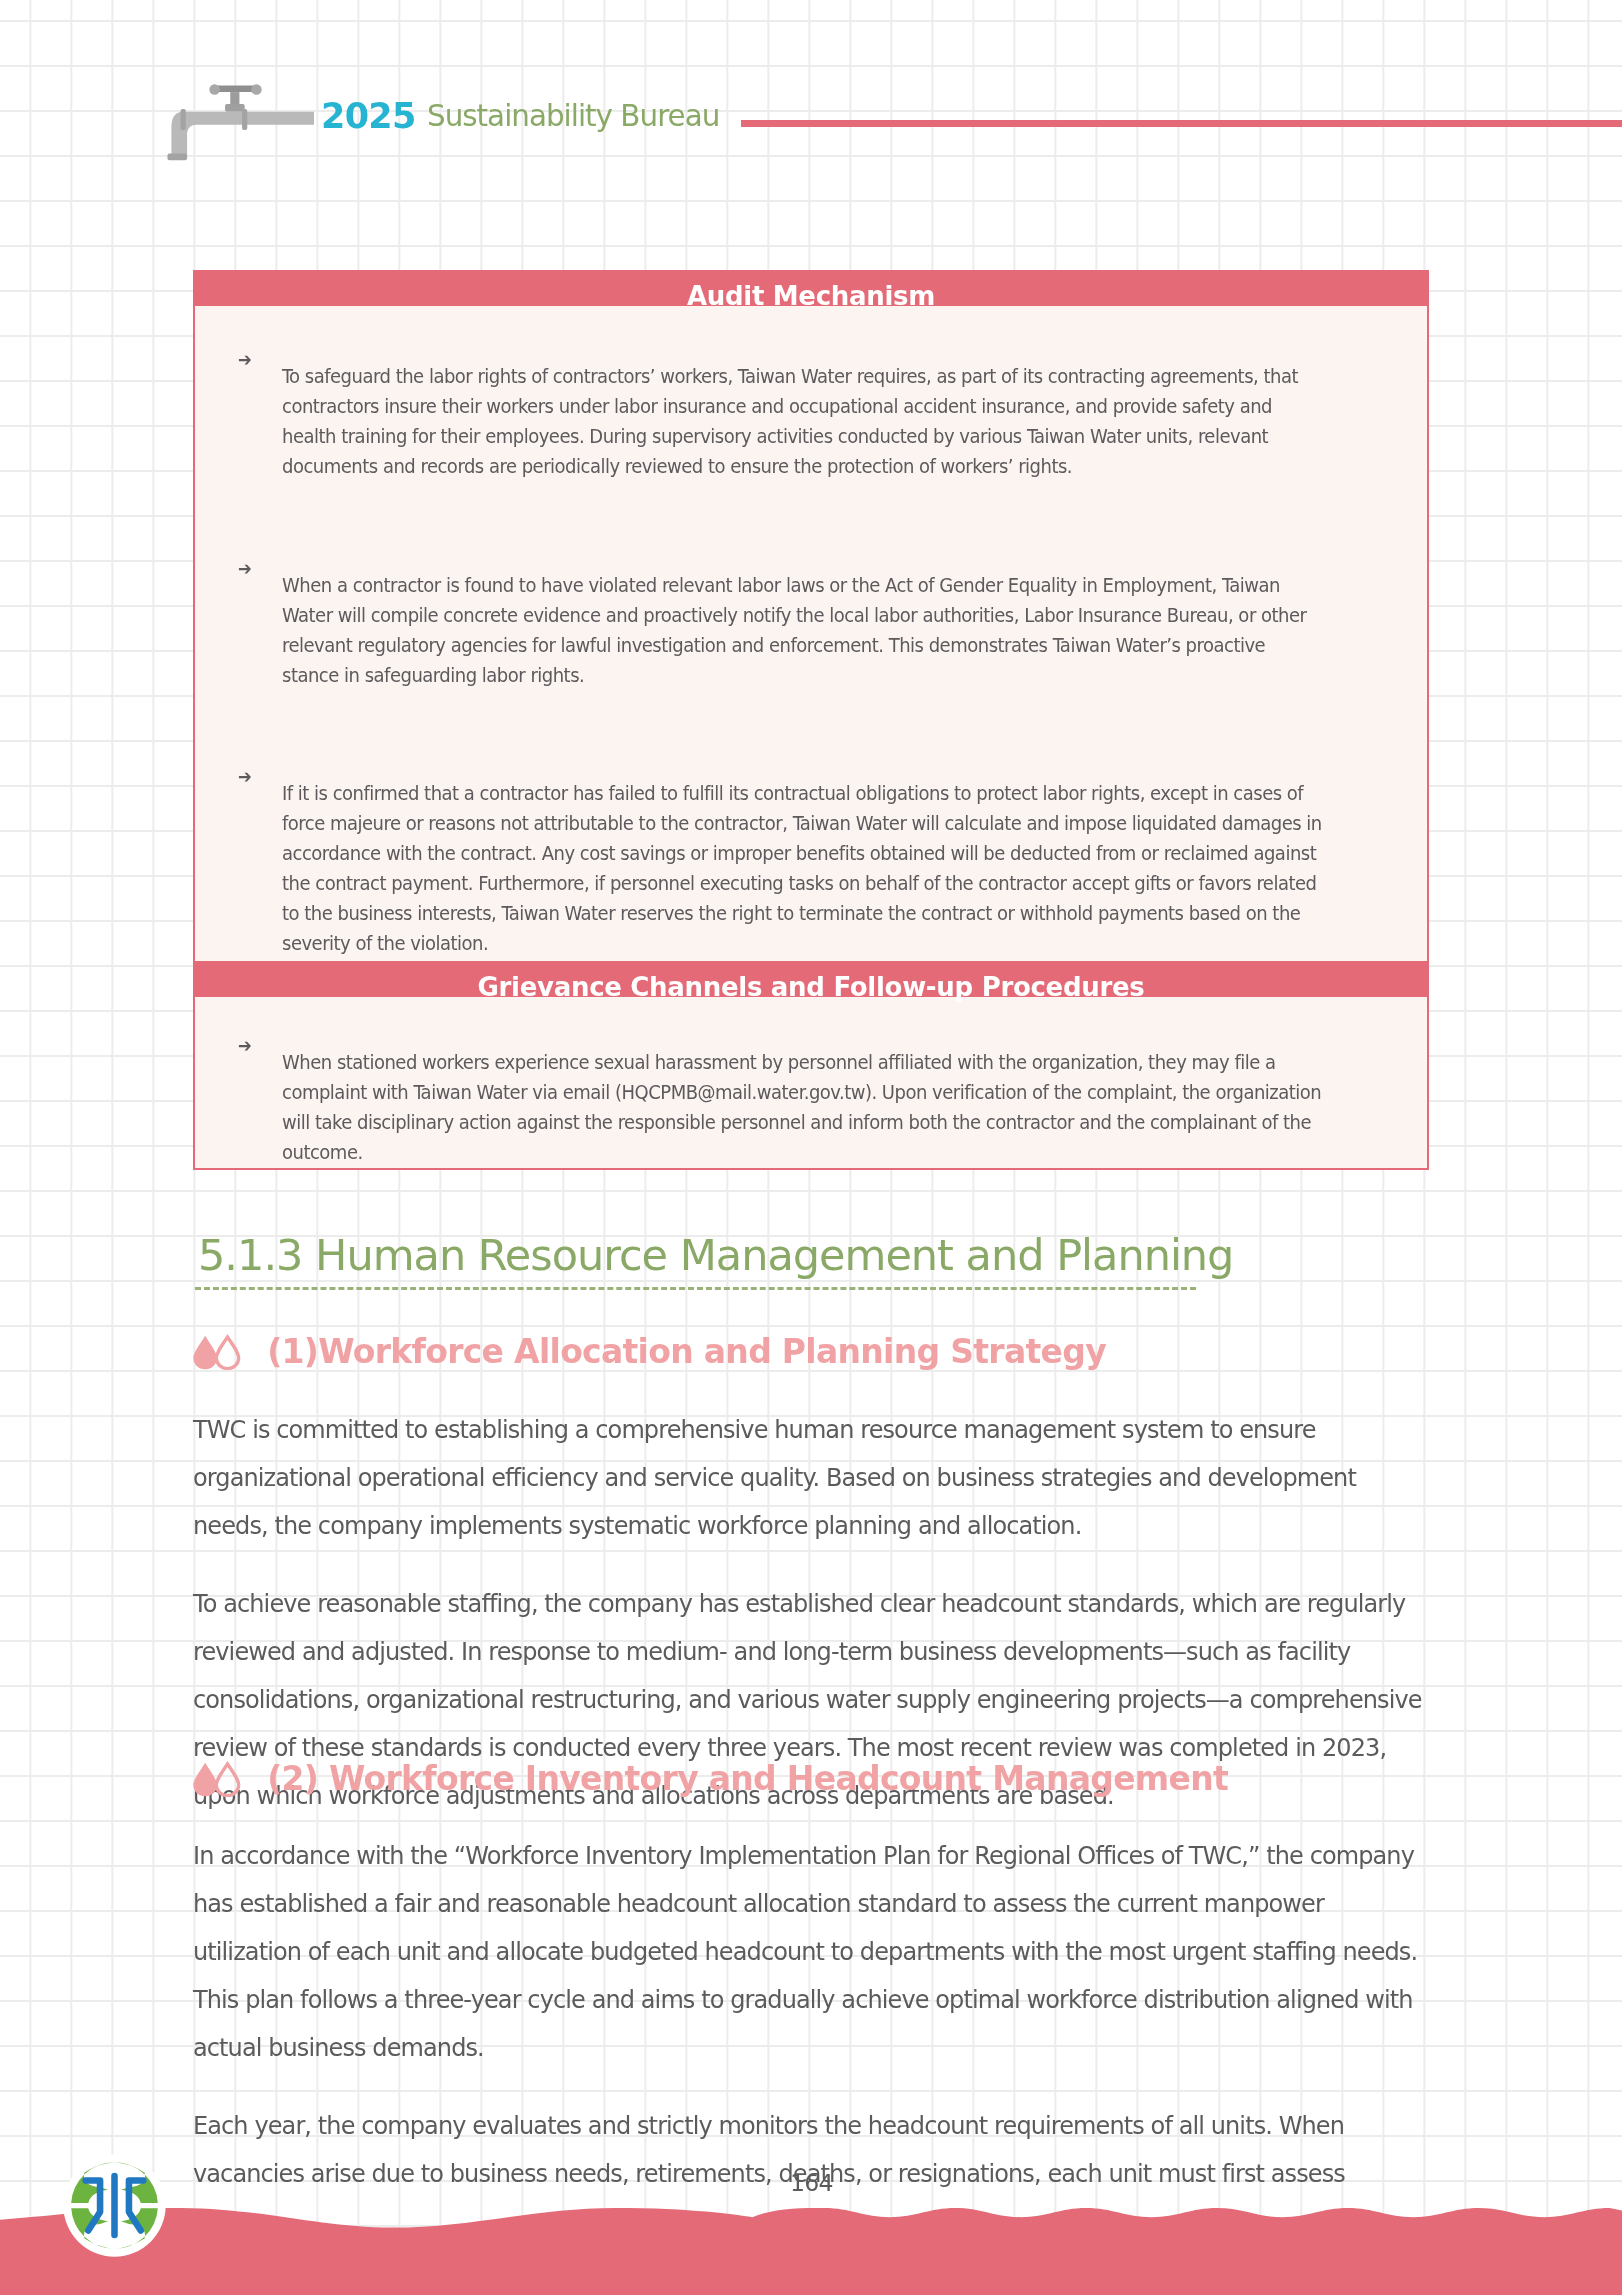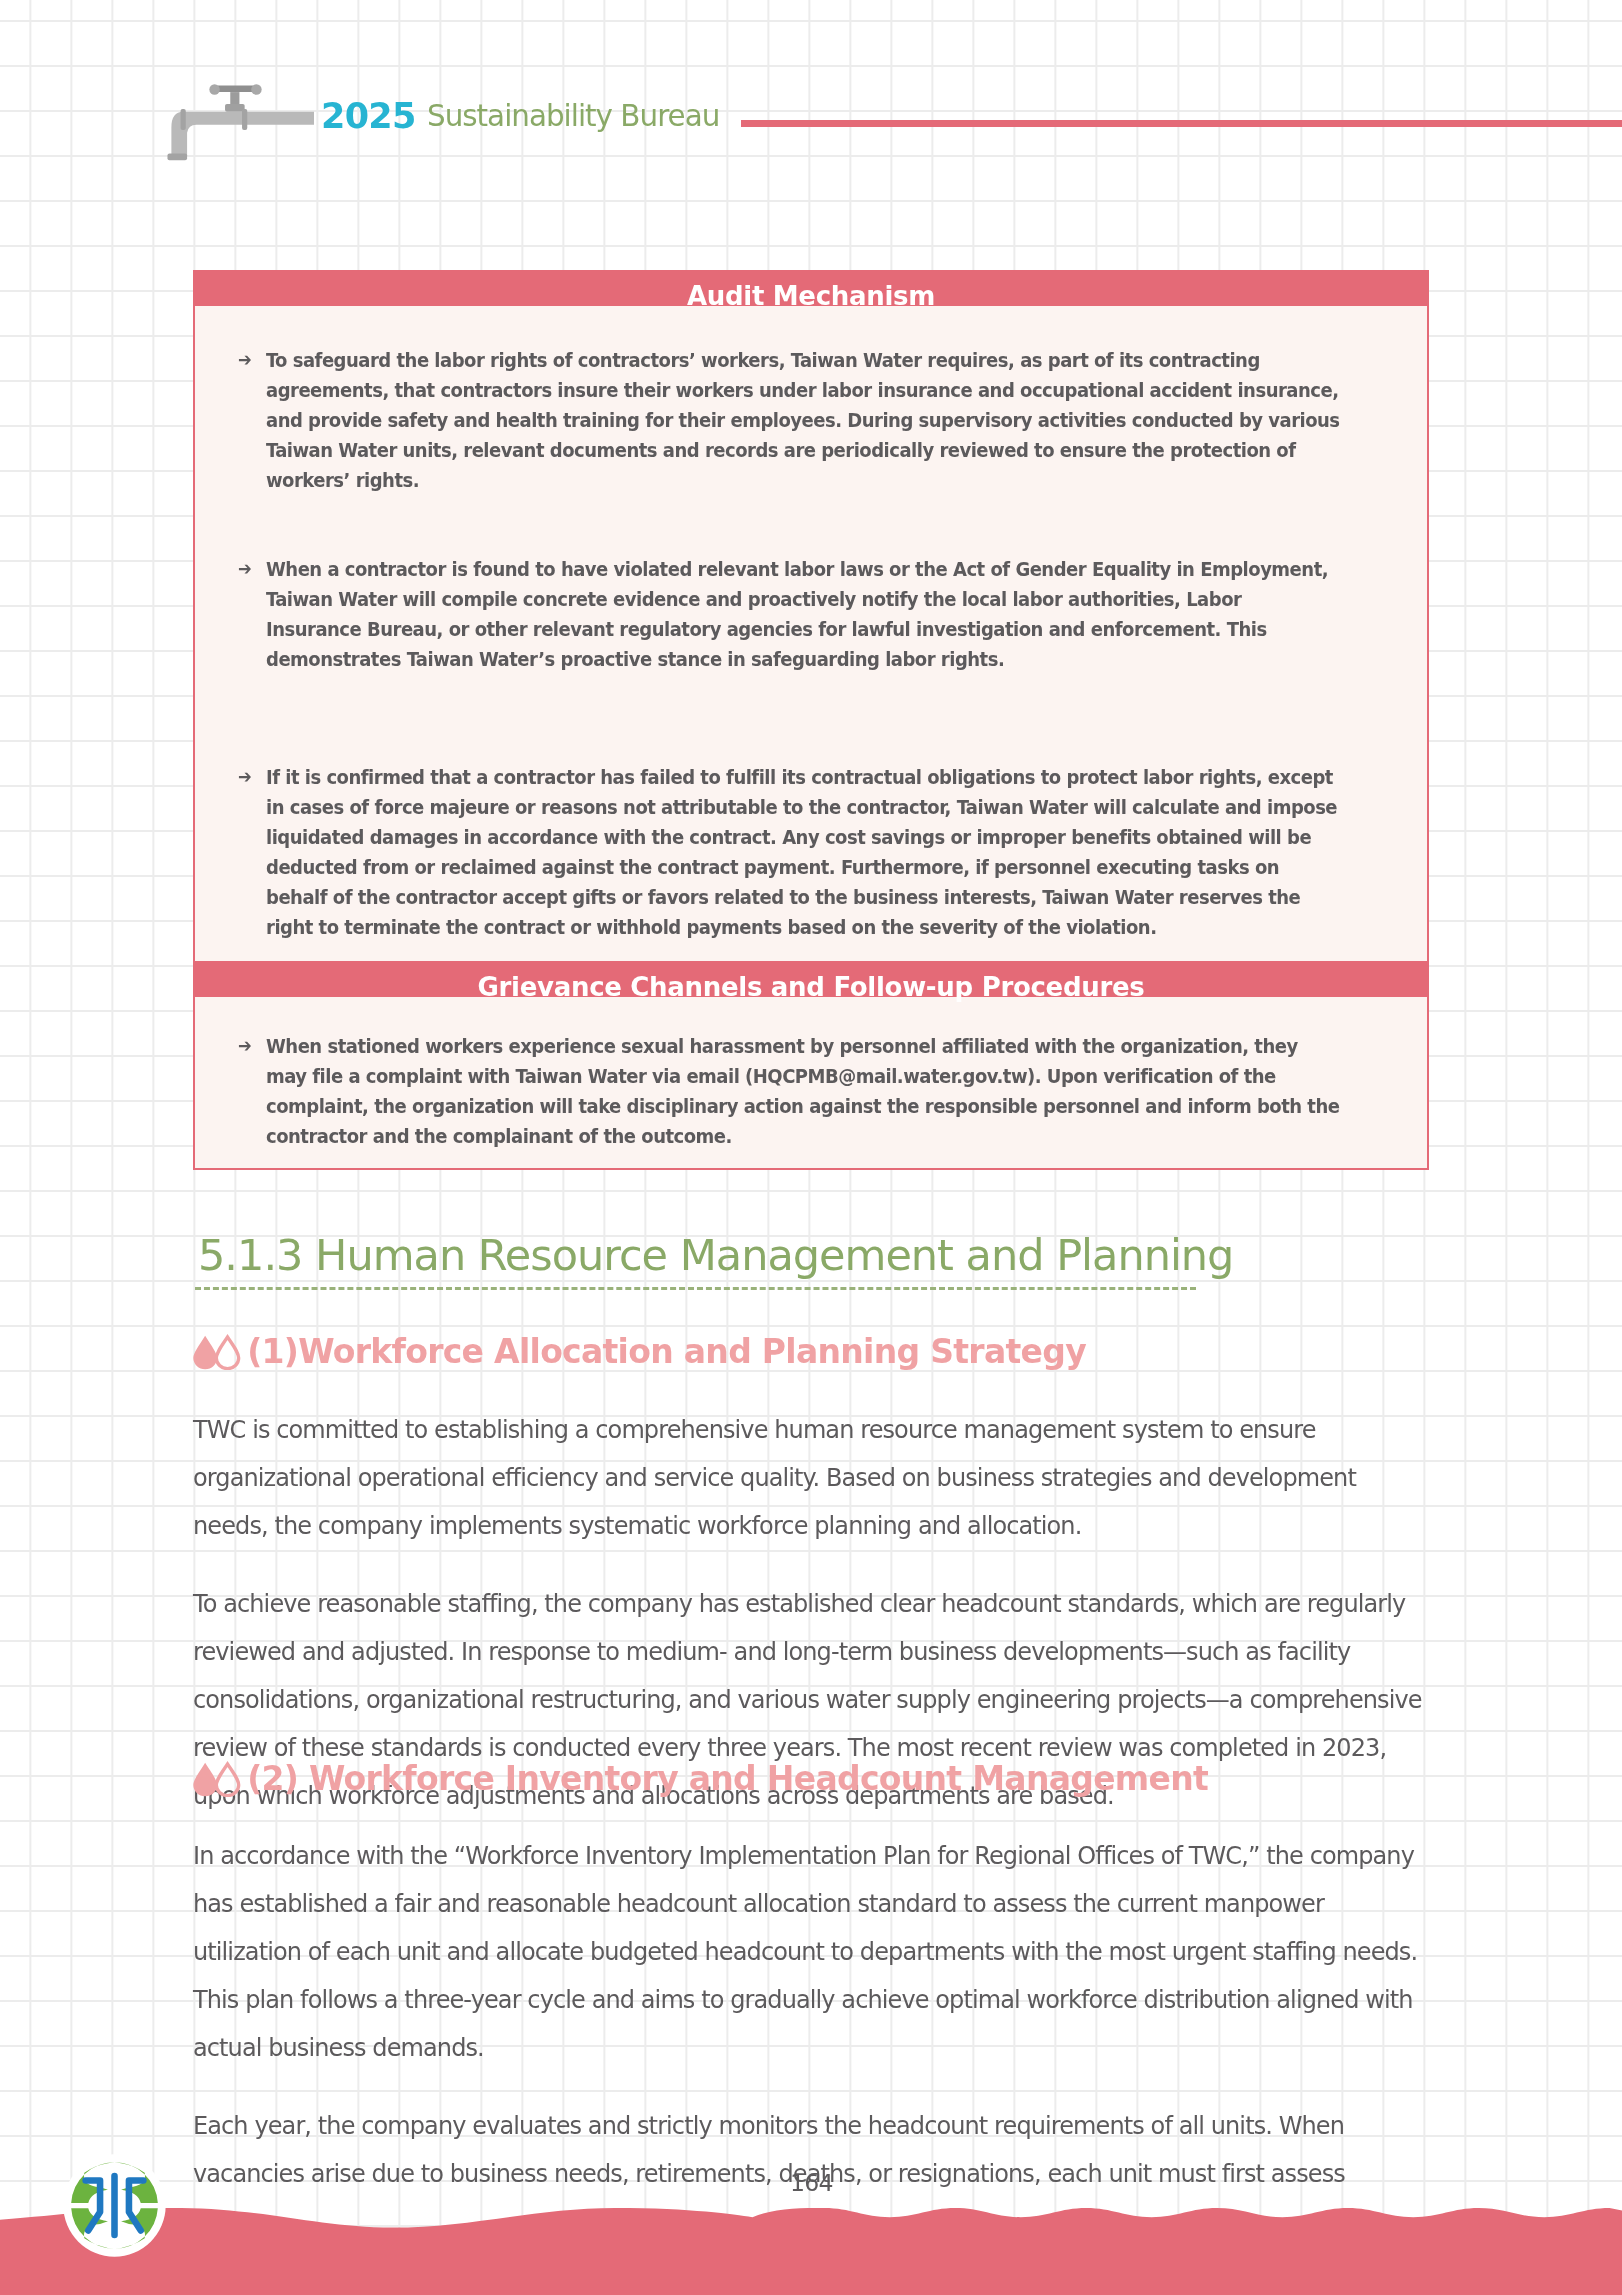--- a/index.html
+++ b/index.html
@@ -19,27 +19,27 @@
   #faucet { left:157px; top:84px; width:157px; height:79px; }
   #hdr-year { left:321px; top:96px; font-size:35px; font-weight:bold; color:#27b4d2; font-family:"DejaVu Sans", sans-serif; letter-spacing:-0.7px; }
   #hdr-title { left:427px; top:99px; font-size:29.4px; color:#8aa967; font-family:"DejaVu Sans", sans-serif; letter-spacing:-1px; }
   #hdr-line { left:741px; top:120px; right:0; height:6.5px; background:#e46a77; }
 
   
   #policy-box { left:193px; top:270px; width:1236px; height:900px; border:2.6px solid #e46a77; border-top:none; background:#fcf4f1; box-sizing:border-box; }
   .sec-head { position:absolute; left:0; right:0; height:36px; background:#e46a77; color:#ffffff; font-size:26px; font-weight:bold; text-align:center; line-height:52px; font-family:"DejaVu Sans", sans-serif; letter-spacing:-0.3px; }
   .sec-body { position:absolute; left:0; right:0; padding:0 85px 0 71px; color:#5c5a5c; font-size:20px; line-height:30px; font-family:"DejaVu Sans Condensed","DejaVu Sans", sans-serif; letter-spacing:-0.5px; }
   .sec-body .arrow { position:absolute; left:43px; top:0; font-size:18.3px; color:#5c5a5c; }
-  .sec-body p { margin:0;font-weight:bold; }
+  .sec-body p { margin:16px; }
 
   
   #section-title { left:198px; top:1230px; font-size:43px; color:#8aa967; font-family:"DejaVu Sans", sans-serif; letter-spacing:-1px; white-space:nowrap; }
   #section-underline { left:195px; top:1287px; width:1001px; height:0; border-top:3.9px dashed #9ab27a; }
 
-  .subhead { position:absolute; left:192px; font-size:33px; font-weight:bold; color:#f0a2a4; font-family:"DejaVu Sans", sans-serif; letter-spacing:-0.7px; white-space:nowrap; display:flex; align-items:center; }
+  .subhead { position:absolute; left:192px; font-size:33px; font-weight:bold; color:#f0a2a4; font-family:"DejaVu Sans", sans-serif; letter-spacing:-0.7px; white-space:nowrap; display:flex; align-items:center;gap:20px; }
   .drops { display:inline-block; width:50px; height:37px; margin-right:5.2px; }
 
   .para { position:absolute; left:193px; width:1243px; color:#5c5a5c; font-size:24px; line-height:48px; font-family:"DejaVu Sans", sans-serif; letter-spacing:-0.9px; }
   .para p { margin:0; }
 
   
   #page-number { left:790px; top:2169px; font-size:23.6px; color:#5c5a5c; font-family:"DejaVu Sans", sans-serif; letter-spacing:-0.7px; }
   #footer-wave { left:0; top:2208px; width:1622px; height:87px; }
   #logo { left:62px; top:2153px; width:105px; height:105px; }
 </style>

